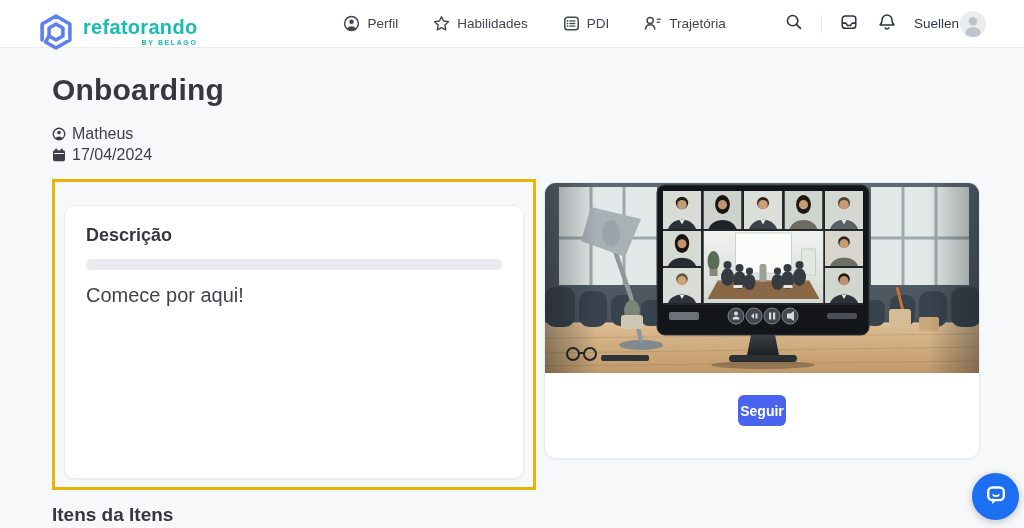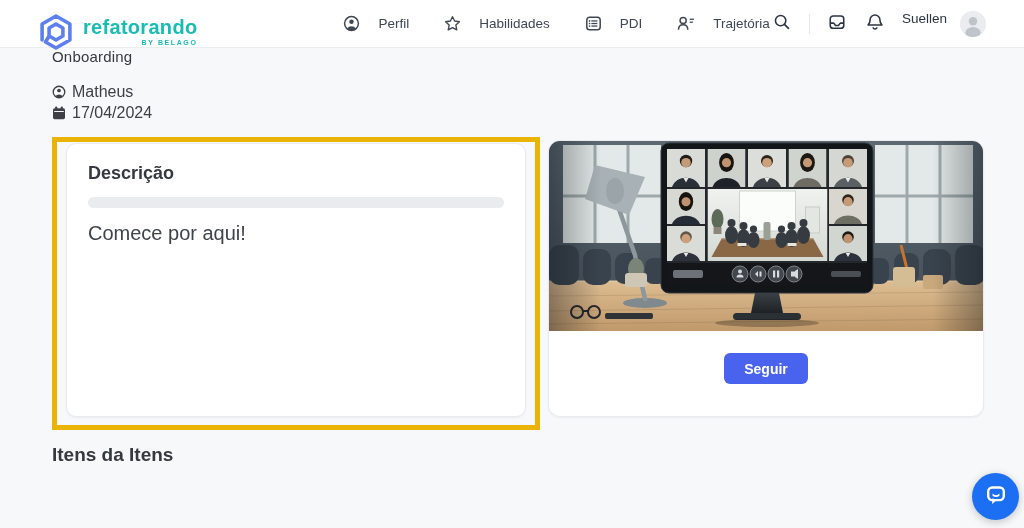--- a/index.html
+++ b/index.html
@@ -13,48 +13,48 @@
   
   .header {
     height:48px; background:#ffffff; border-bottom:1px solid #ebedf0;
     display:flex; align-items:center; padding:0 38px 0 36px;
   }
   .logo { display:flex; align-items:center; gap:7px; cursor:pointer;margin-top:16px; }
   .logo-text { display:flex; flex-direction:column; line-height:1; }
   .brand-name { font-size:20px; font-weight:700; color:#17bdb1; letter-spacing:.3px; }
   .brand-tag  { font-size:7px; font-weight:700; color:#17bdb1; letter-spacing:1.6px; align-self:flex-end; margin-top:2px; }
   .nav-center { display:flex; align-items:center; gap:35px; margin-left:146px; }
-  .nav-item { display:flex; align-items:center; gap:18px; font-size:13.5px; color:#3f4654; cursor:pointer; }
+  .nav-item { display:flex; align-items:center; gap:7px; font-size:13.5px; color:#3f4654; cursor:pointer; }
   .nav-item svg { display:block; }
   .nav-right { margin-left:auto; display:flex; align-items:center; gap:16px; }
   .icon-btn { background:none; border:none; display:flex; align-items:center; cursor:pointer; padding:2px; }
   .v-divider { width:1px; height:20px; background:#e4e7eb; }
-  .user-chip { display:flex; align-items:flex-start; gap:13px; cursor:pointer; }
+  .user-chip { display:flex; align-items:center; gap:1px; cursor:pointer; }
   .user-name { font-size:13.5px; color:#2c3542; }
   .avatar { width:26px; height:26px; border-radius:50%; background:#eaecef; overflow:hidden; display:block; }
   
   .main { padding-left:52px; }
-  .page-title { font-size:15px; font-weight:400; color:#35393f; letter-spacing:.2px; }
+  .page-title { margin-top:25px; font-size:30px; font-weight:700; color:#35393f; letter-spacing:.2px; }
   .meta { margin-top:16px; font-size:16px; color:#3d4147; }
   .meta-row { display:flex; align-items:center; gap:6px; height:21px; }
   .meta-row svg { display:block; }
   
   .cards { display:flex; align-items:flex-start; margin-top:14px; }
-  .redbox { border:5px solid #eab308; padding:1px 9px 8px 9px; }
+  .redbox { border:3px solid #eab308; padding:23px 9px 8px 9px; }
   .card { background:#fff; border:1px solid #e9ebef; border-radius:10px; box-shadow:0 1px 2px rgba(16,24,40,.05); }
   .desc-card { width:460px; height:274px; padding:19px 21px; }
   .desc-title { font-size:18px; font-weight:700; color:#35393f; }
   .pill { margin-top:13px; height:11px; background:#e9ebee; border-radius:6px; }
   .desc-text { margin-top:12px; font-size:20px; line-height:26px; color:#3f434a; }
   .media-card { width:436px; height:277px; margin-left:8px; margin-top:3px; border-radius:12px; overflow:hidden; display:flex; flex-direction:column; }
   .media-img { height:190px; }
   .media-img svg { display:block; }
   .media-actions { flex:1; display:flex; justify-content:center; align-items:flex-start; padding-top:22px; }
   .follow-btn {
-    width:84px; height:31px; border:none; border-radius:6px; background:#4a63ee;
+    width:48px; height:31px; border:none; border-radius:6px; background:#4a63ee;
     color:#fff; font-size:14px; font-weight:700; font-family:"Liberation Sans",sans-serif; cursor:pointer;
   }
   .section-title { margin-top:14px; font-size:19px; font-weight:700; color:#35393f; }
   
   .fab {
     position:absolute; left:972px; top:473px; width:47px; height:47px; border-radius:50%;
     background:#1c6ef2; border:none; display:flex; align-items:center; justify-content:center;
     box-shadow:0 2px 8px rgba(0,0,0,.22); cursor:pointer;
   }
 </style>

